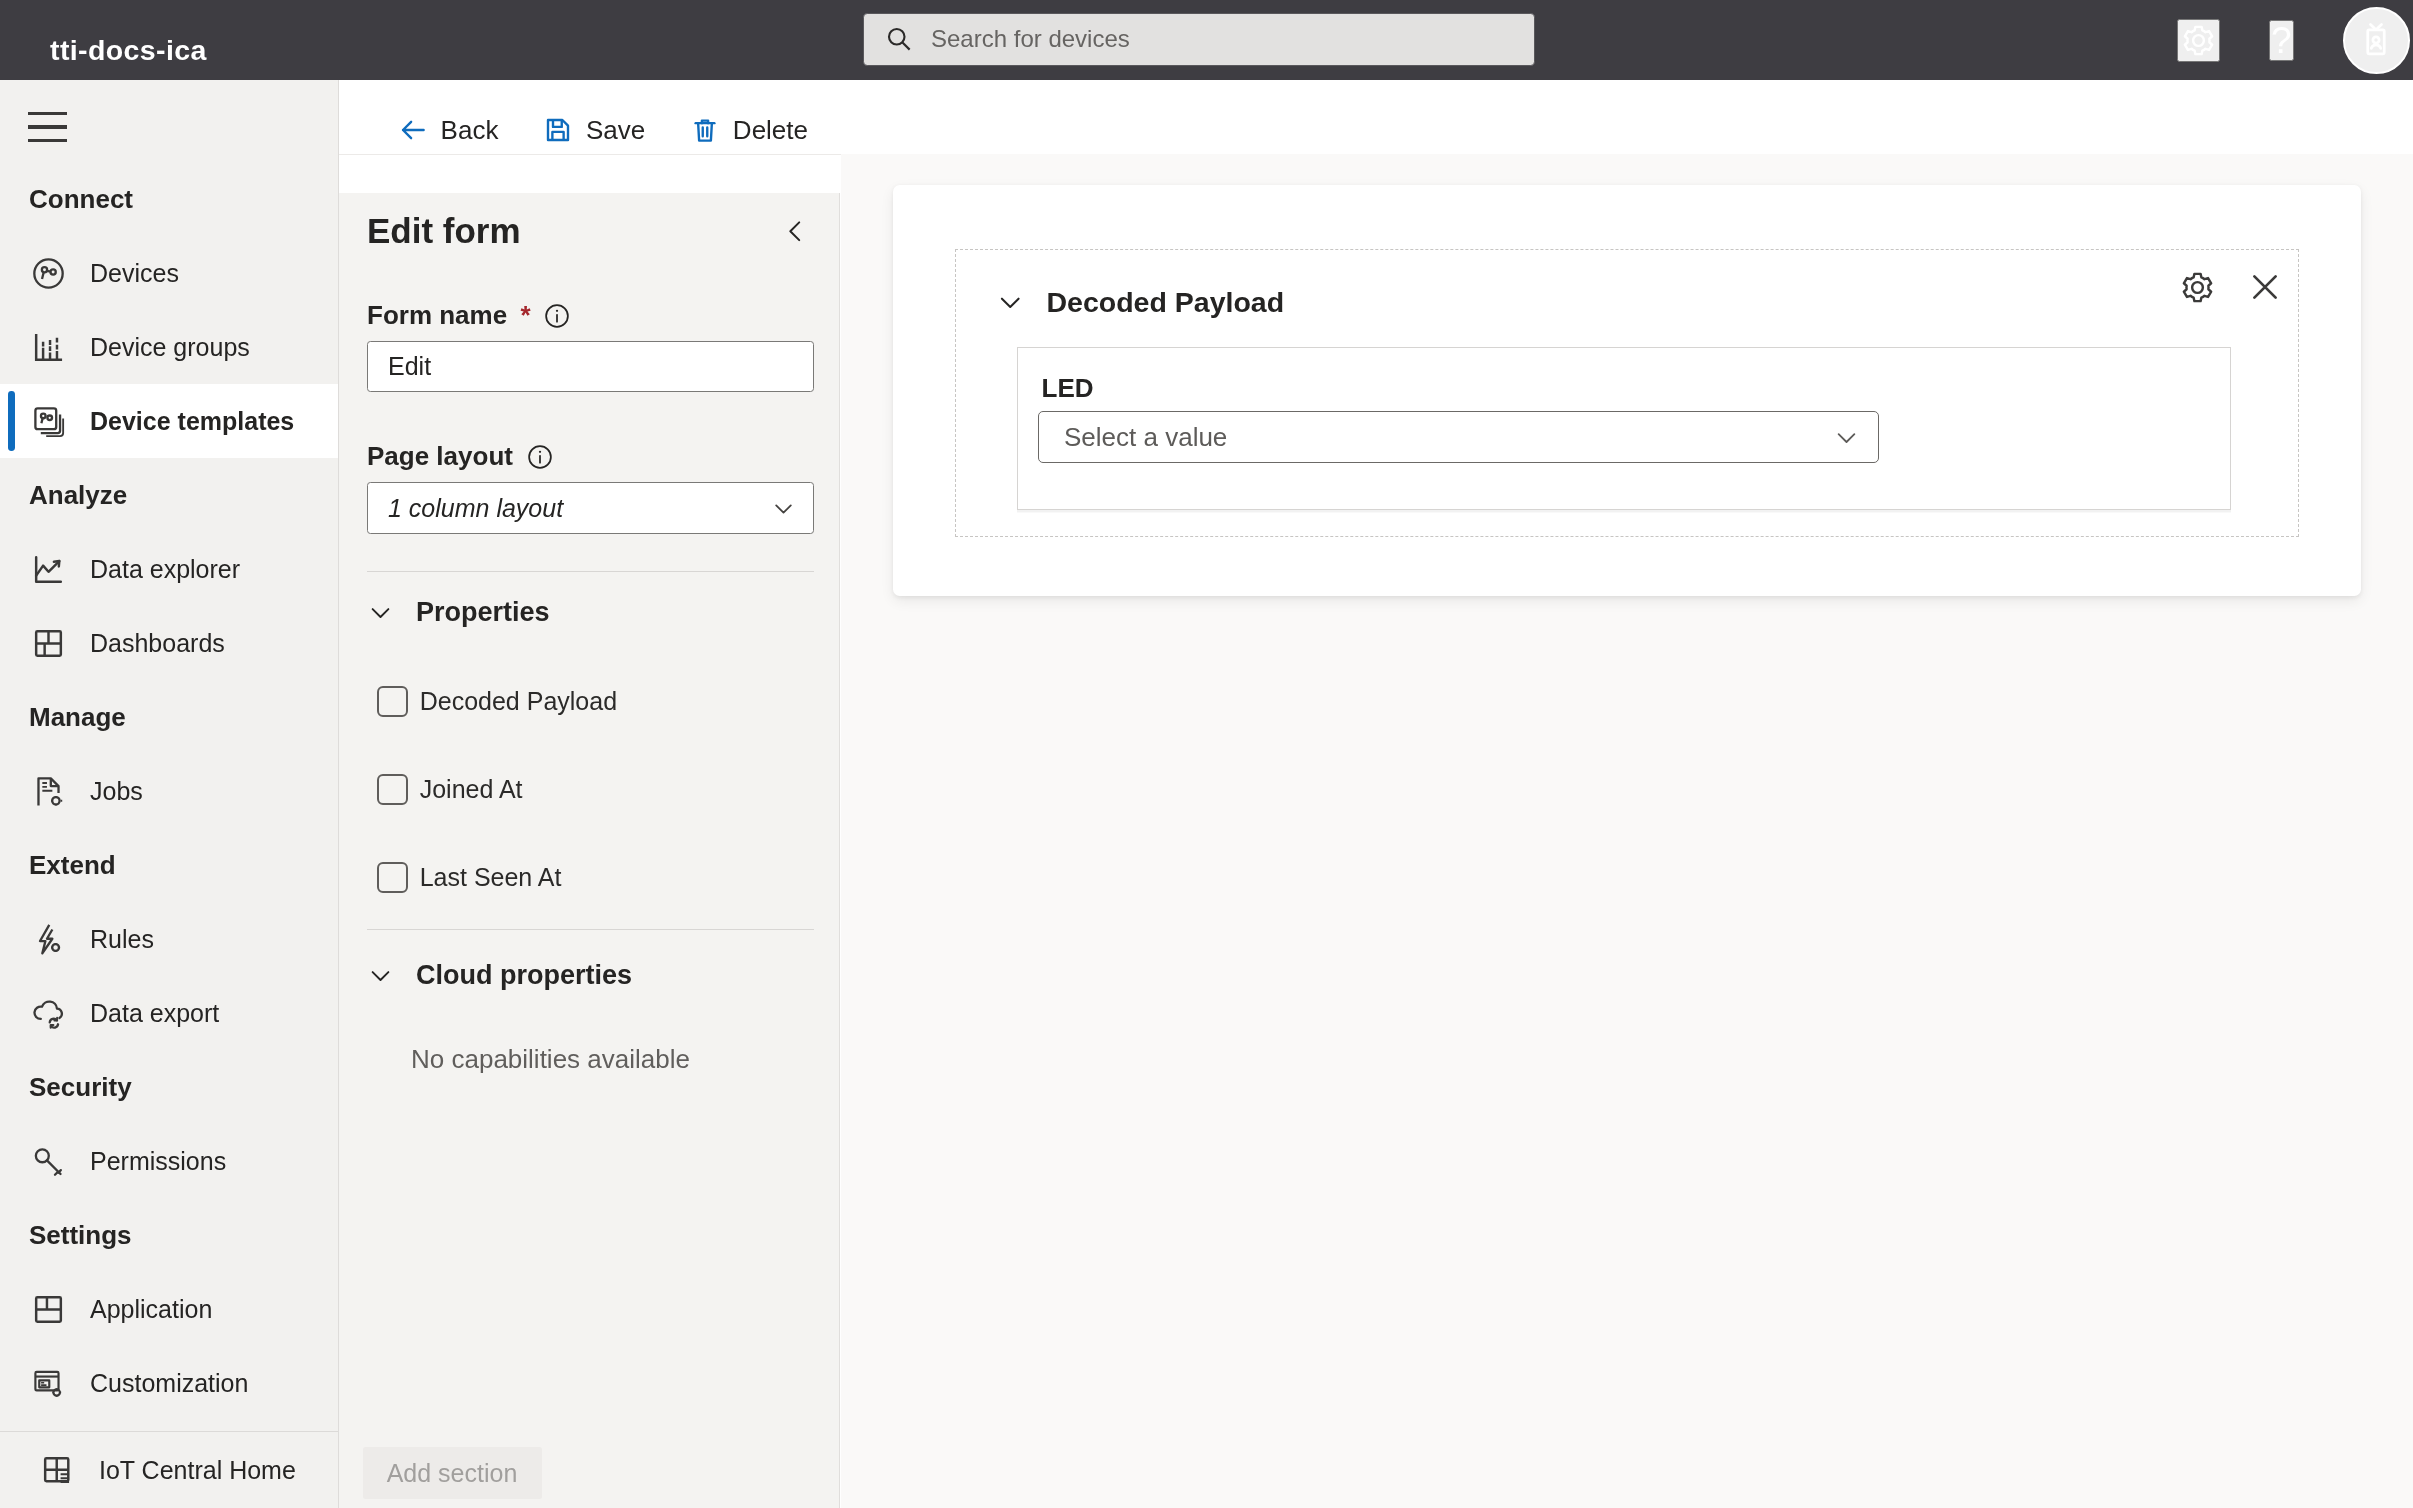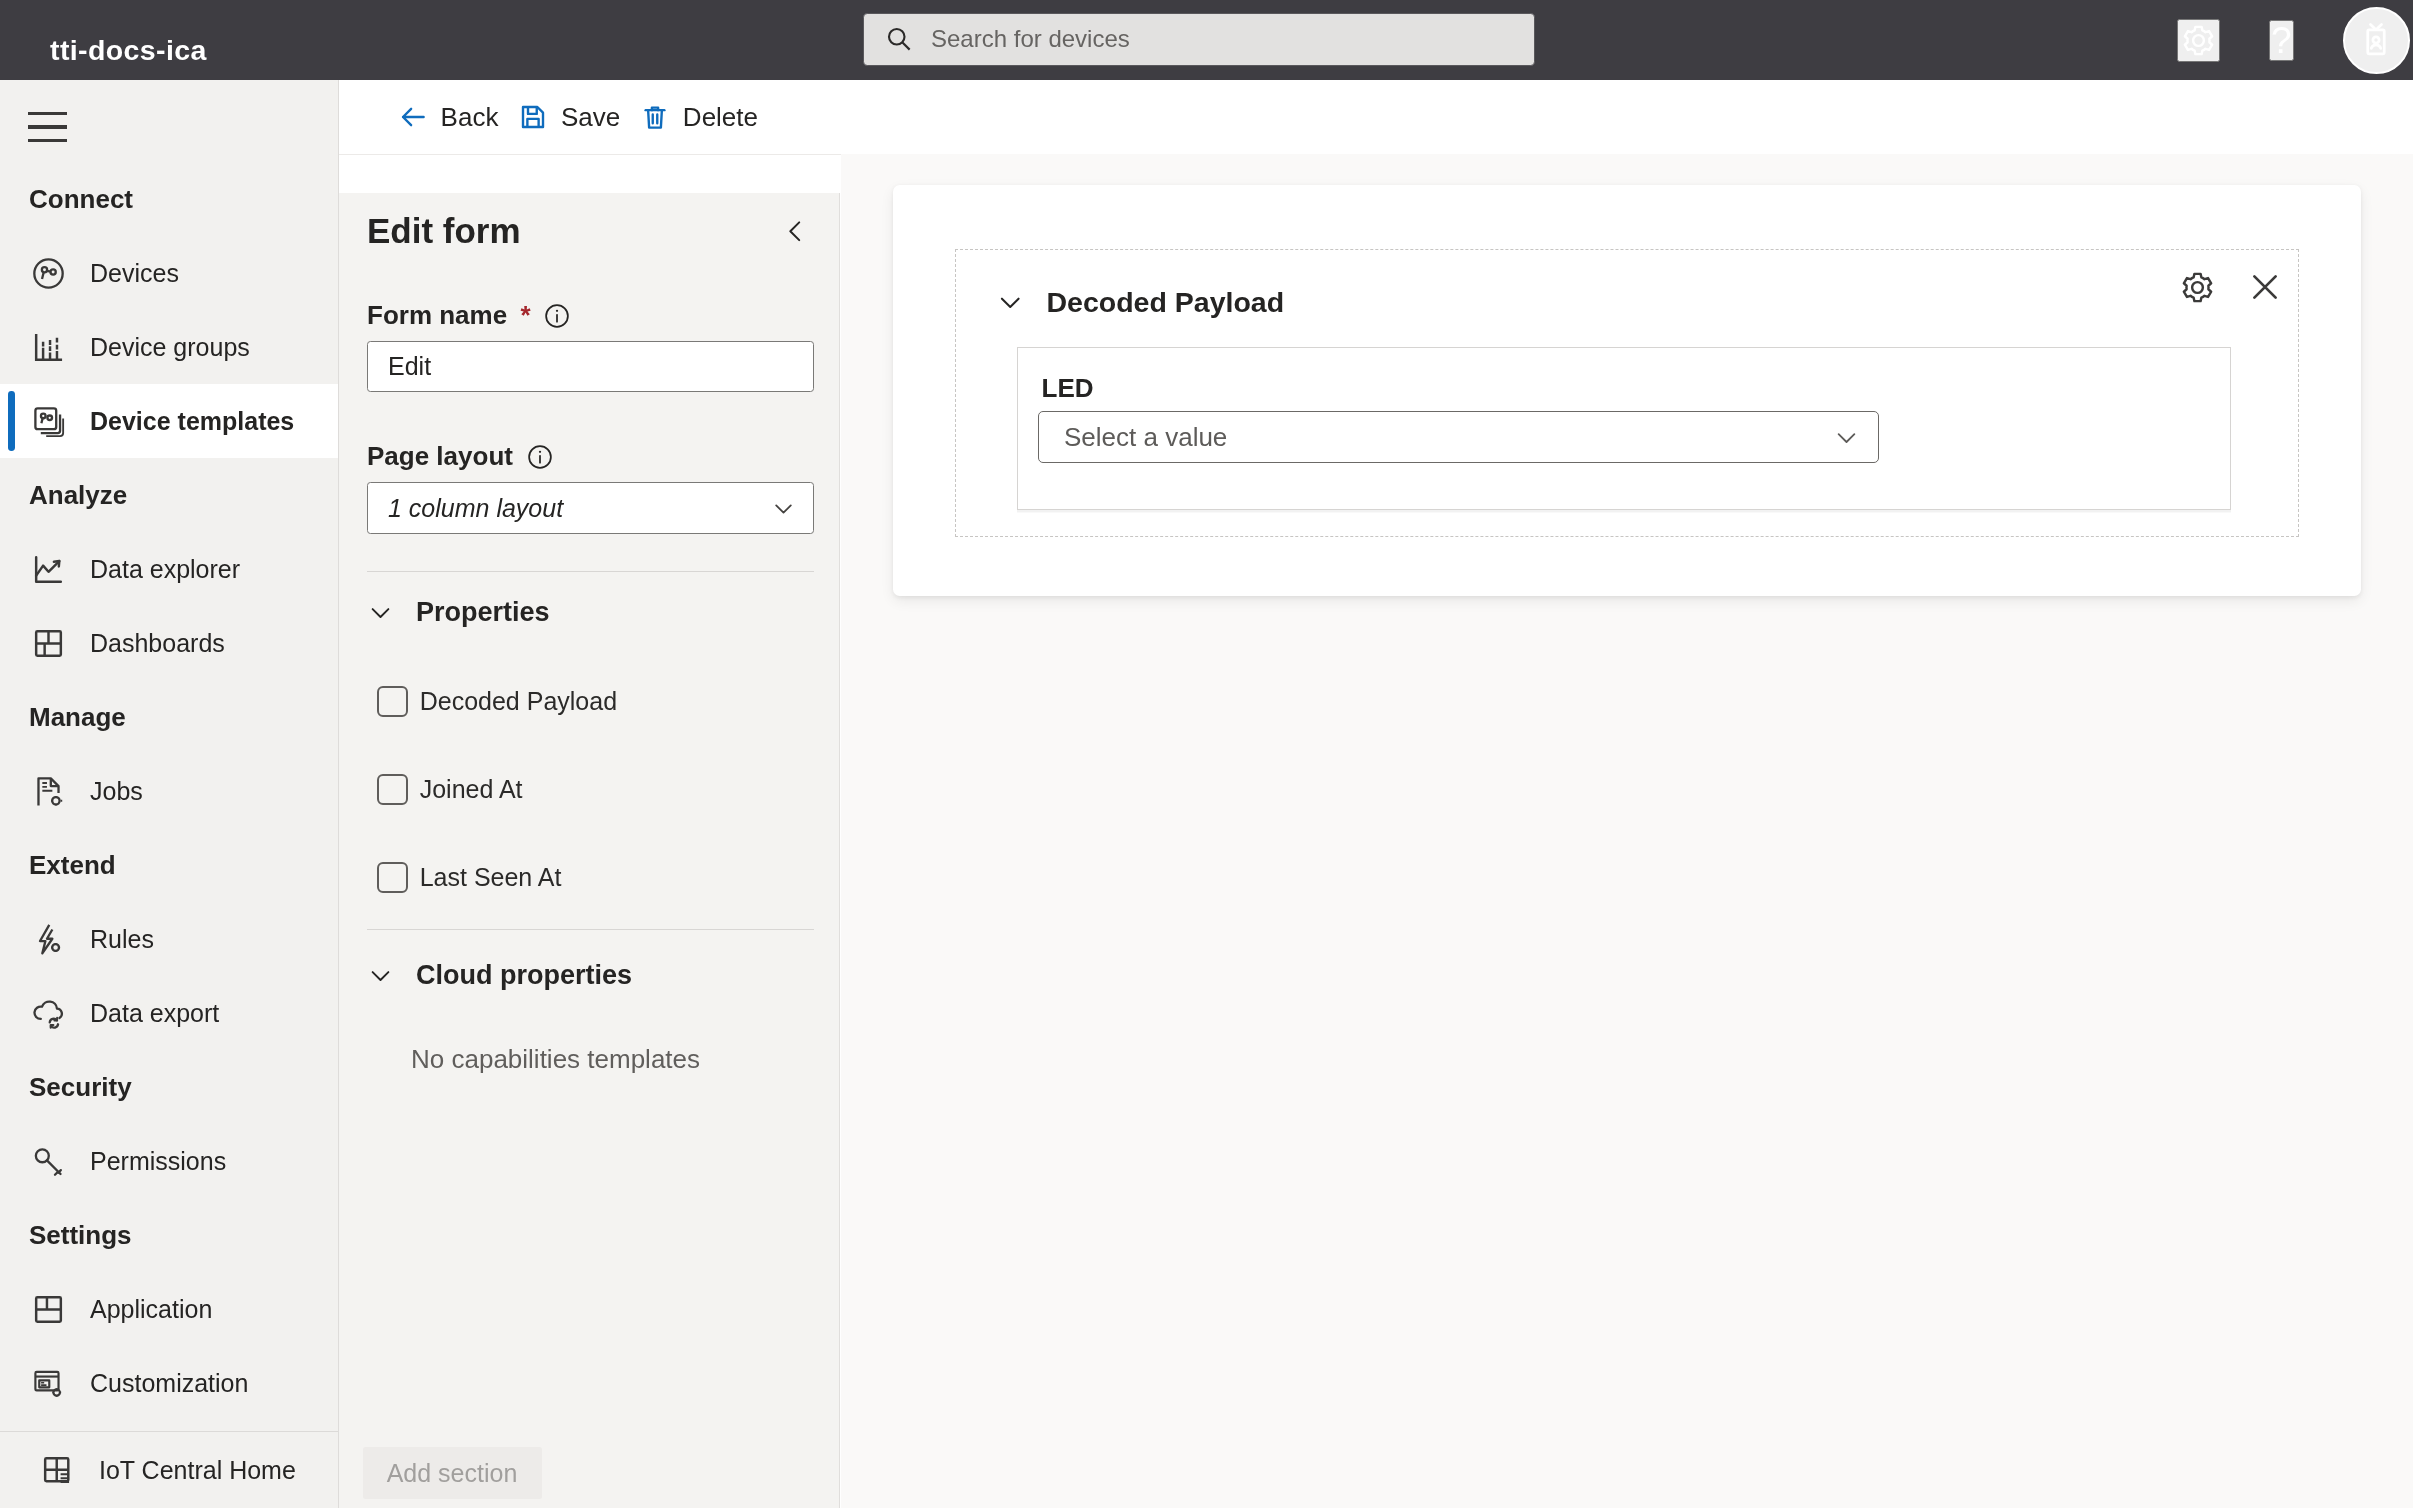--- a/index.html
+++ b/index.html
@@ -45,21 +45,21 @@
   .sidebar-footer { position:absolute; left:0; right:0; bottom:0; height:77px;
               border-top:0.8px solid #dcdad8; display:flex; align-items:center;
               padding-left:38px; font-size:25px; cursor:pointer; }
   .sidebar-footer .nav-ic { width:39px; height:39px; display:flex; align-items:center;
               justify-content:center; }
   .sidebar-footer .nav-label { margin-left:22px; }
 
   
   .toolbar { position:absolute; left:339px; top:80px; right:0; height:75px;
              background:#fff; border-bottom:0.8px solid #eceae8;
-             display:flex; align-items:center; padding-left:49px; }
+             display:flex; align-items:flex-end; padding-left:49px; gap:25px; }
   .tool-btn { display:flex; align-items:center; gap:12.6px; background:none; border:none;
               cursor:pointer; font-size:26px; color:#252423;
               font-family:"Liberation Sans", sans-serif; padding:8.4px 10px; }
 
   
   .panel { position:absolute; left:339px; top:154px; width:501px; bottom:0;
            background:#f4f3f1; border-right:0.8px solid #e0dedc;margin-top:39px; }
   .panel-inner { padding:0 25px 0 28px; position:relative; height:100%; }
   .panel-title-row { display:flex; align-items:center; justify-content:space-between;
                      margin-top:18.4px; }
@@ -427,21 +427,21 @@
 
     <div class="sect-header cloud">
       <span>
         <svg width="27" height="27" viewBox="0 0 24 24" fill="none" stroke="#252423" stroke-width="1.7" stroke-linecap="round" stroke-linejoin="round">
           <path d="M5 9 L12 16 L19 9"></path>
         </svg>
       </span>
       <span class="sect-title">Cloud properties</span>
     </div>
 
-    <div class="empty-text">No capabilities templates</div>
+    <div class="empty-text">No capabilities available</div>
 
     <button class="add-section">Add section</button>
   </div>
 </aside>
 
 <main class="canvas">
   <div class="card">
     <div class="dashed-sect">
       <div class="dashed-head">
         <span class="chev">

